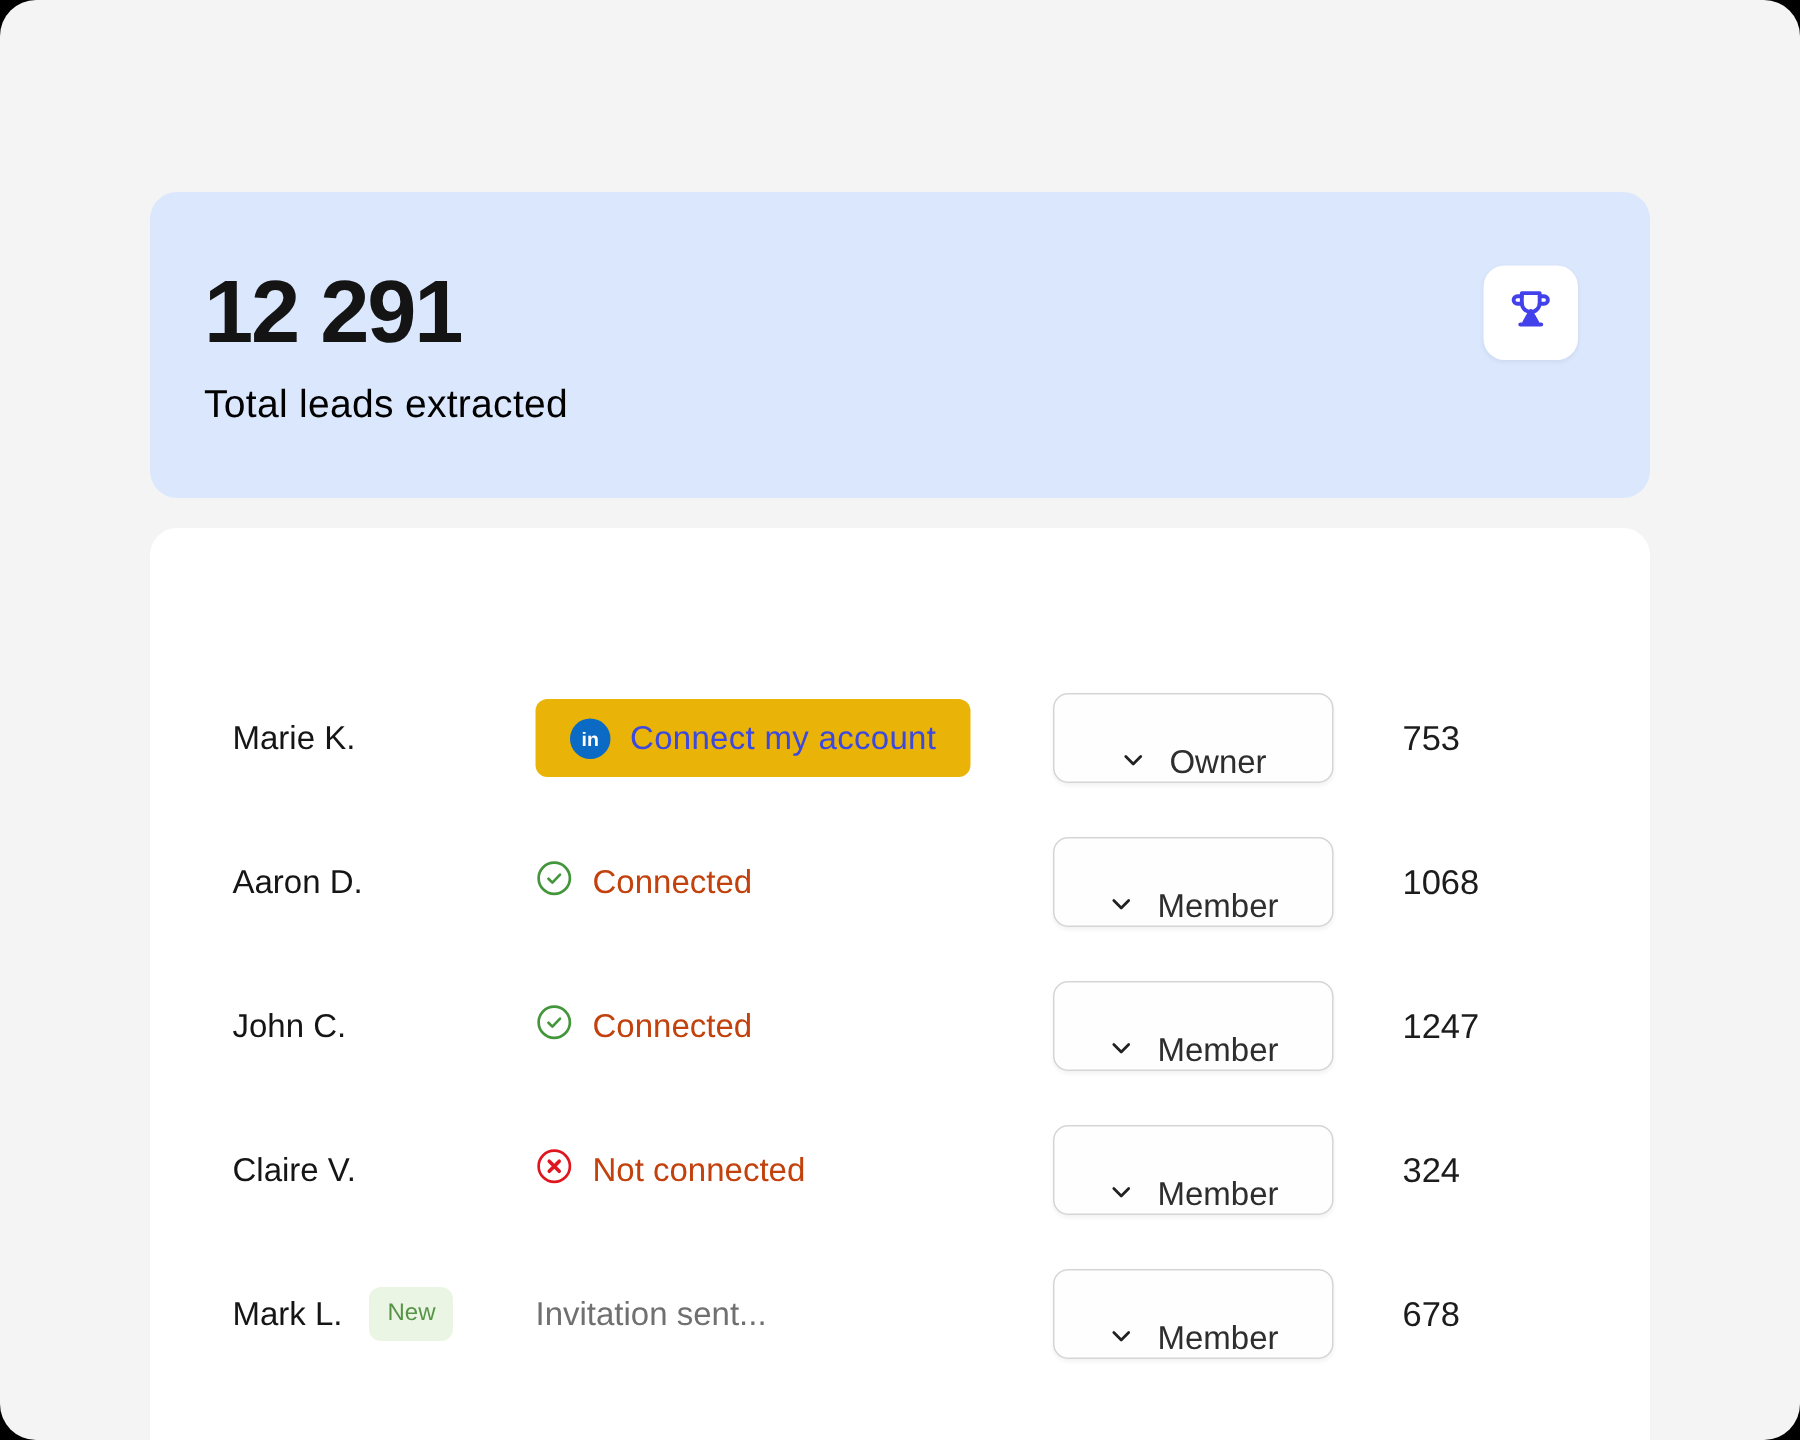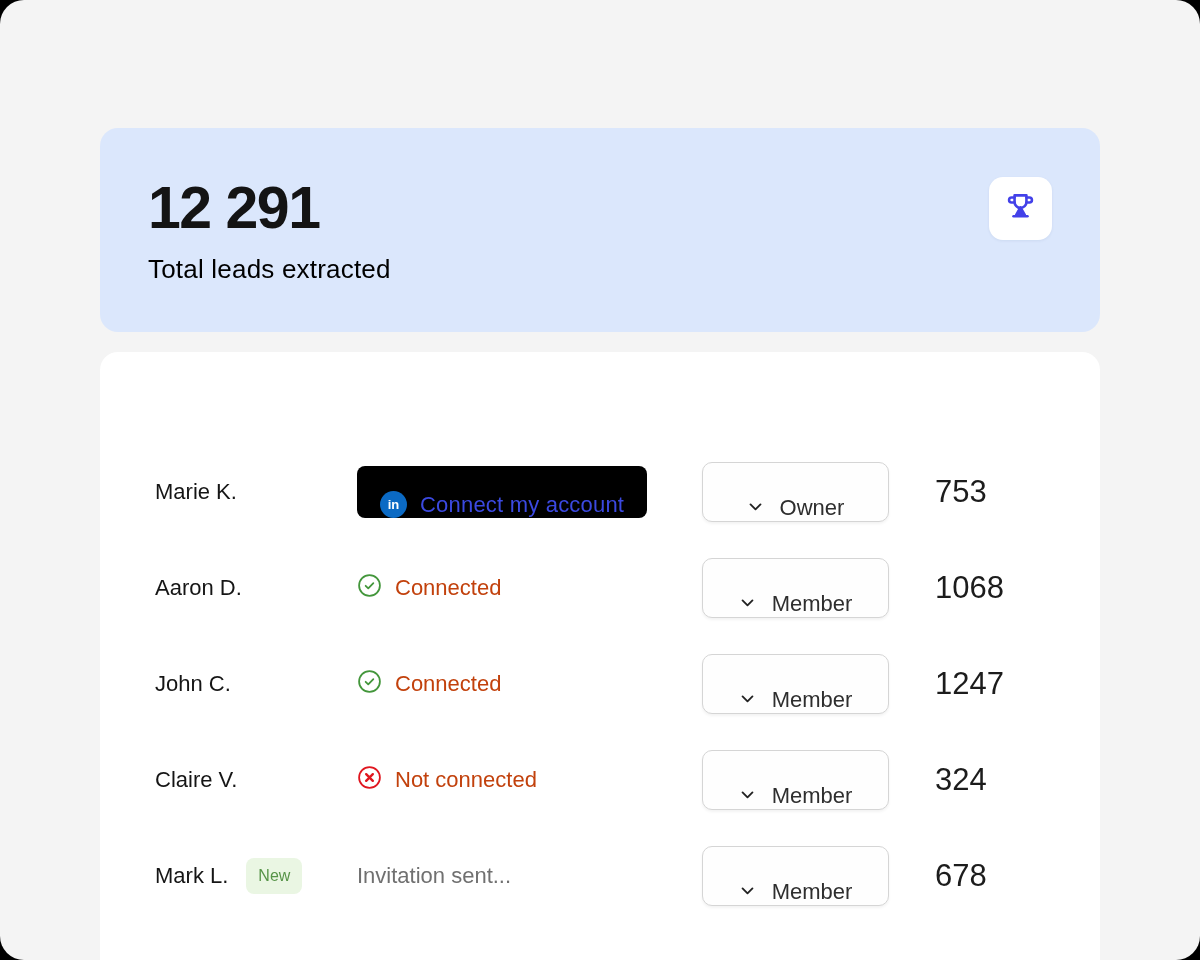--- a/index.html
+++ b/index.html
@@ -7,21 +7,21 @@
   .screen {
     position: relative; width: 1200px; height: 960px;
     background: #f4f4f4; border-radius: 24px; overflow: hidden;
   }
   
   .stats-card {
     position: relative;
     width: 1000px; height: 204px;
     margin: 128px auto 20px auto;
     background: #dbe7fc; border-radius: 18px;
-    padding: 50px 48px 0 48px;
+    padding: 50px 48px 0 36px;
   }
   .stats-value {
     font-size: 59px; font-weight: 600; color: #141414;
     letter-spacing: -1.5px; line-height: 1.05;
   }
   .stats-label {
     margin-top: 14px; font-size: 26px; color: #000000; letter-spacing: 0.2px;
   }
   .trophy-tile {
     position: absolute; top: 49px; right: 48px;
@@ -38,42 +38,42 @@
   .tgrid { display: grid; grid-template-columns: 202px 345px 233px 1fr; align-items: center; }
   .thead { color: #8e8e8e; font-size: 18px; letter-spacing: 0.2px; }
   .tbody { margin-top: 35px; }
   .trow { height: 96px; }
   .cell-name { font-size: 22px; font-weight: 500; color: #151515; display: flex; align-items: center; }
   .badge-new {
     margin-left: 18px; background: #eaf6e3; color: #579448;
     font-size: 16px; font-weight: 400; padding: 9px 12px; border-radius: 8px;
   }
   .connect-btn {
-    display: inline-flex; align-items: flex-end; gap: 13px;
+    display: inline-flex; align-items: center; gap: 13px;
     height: 52px; padding: 0 23px; border: none; cursor: pointer;
-    background: #000000; border-radius: 8px;
+    background: #eab308; border-radius: 8px;
     color: #3b49e0; font-size: 22px; font-family: inherit; letter-spacing: 0.2px;
   }
   .li-badge {
     width: 27px; height: 27px; border-radius: 50%;
     background: #0b6ac4; color: #ffffff; font-size: 13px; font-weight: 700;
     display: inline-flex; align-items: center; justify-content: center;
     letter-spacing: 0;
   }
   .status { display: inline-flex; align-items: center; gap: 13px; font-size: 22px; color: #c2410c; }
   .status svg { flex: 0 0 auto; }
   .status-muted { font-size: 22px; color: #707070; }
   .role-select {
     width: 187px; height: 60px;
     display: inline-flex; align-items: flex-end; justify-content: center; gap: 16px;
     background: #fefefe; border: 1px solid #d5d5d5; border-radius: 10px;
     font-size: 22px; color: #2e2e2e; font-family: inherit; cursor: pointer;
     box-shadow: 0 2px 3px rgba(0,0,0,0.05);
   }
-  .cell-leads { font-size: 31px; color: #1c1c1c; }
+  .cell-leads { font-size: 23px; color: #1c1c1c; }
 </style>
 </head>
 <body>
 
 <div class="screen">
 
   <section class="stats-card">
     <div class="stats-value">12 291</div>
     <div class="stats-label">Total leads extracted</div>
     <div class="trophy-tile">

